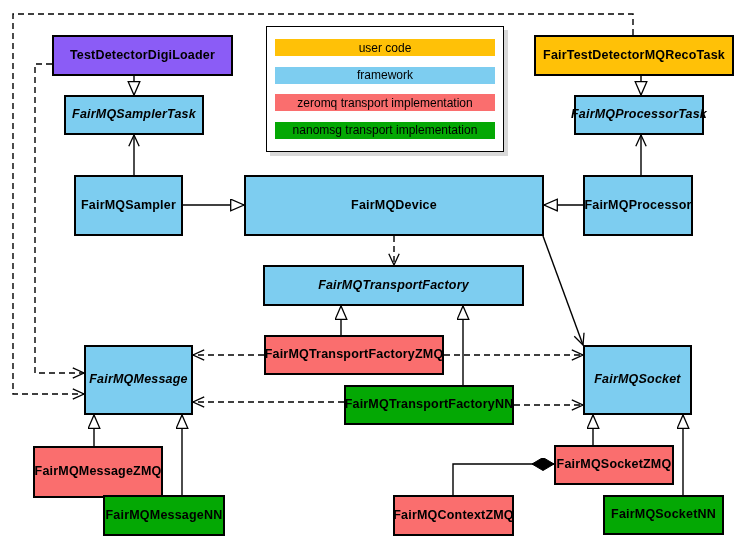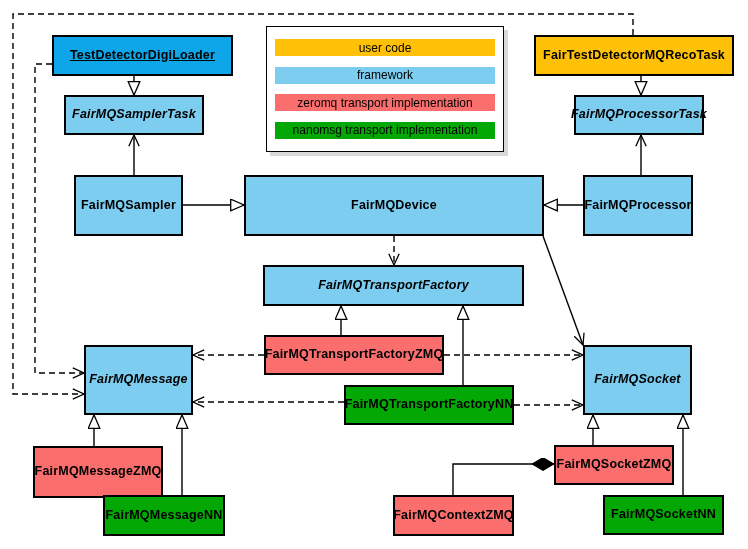--- a/index.html
+++ b/index.html
@@ -62,21 +62,21 @@
       <path d="M444,355 L583,355" class="edge dependency"></path>
       <path d="M514,405 L583,405" class="edge dependency"></path>
       <path d="M94,446 L94,415" class="edge inheritance"></path>
       <path d="M182,495 L182,415" class="edge inheritance"></path>
       <path d="M593,445 L593,415" class="edge inheritance"></path>
       <path d="M683,495 L683,415" class="edge inheritance"></path>
       <path d="M453,495 L453,464 L554,464" class="edge composition"></path>
     </svg>
 
   <div>
-      <div class="node" style="left: 52px; top: 35px; width: 181px; height: 41px; background: #0ea5e9; text-decoration: underline;">TestDetectorDigiLoader</div>
+      <div class="node" style="left: 52px; top: 35px; width: 181px; height: 41px; background: #8b5cf6;">TestDetectorDigiLoader</div>
       <div class="node" style="left: 534px; top: 35px; width: 200px; height: 41px; background: rgb(255, 193, 7);">FairTestDetectorMQRecoTask</div>
       <div class="node italic" style="left: 64px; top: 95px; width: 140px; height: 40px; background: rgb(125, 205, 240);">FairMQSamplerTask</div>
       <div class="node italic" style="left: 574px; top: 95px; width: 130px; height: 40px; background: rgb(125, 205, 240);">FairMQProcessorTask</div>
       <div class="node" style="left: 74px; top: 175px; width: 109px; height: 61px; background: rgb(125, 205, 240);">FairMQSampler</div>
       <div class="node" style="left: 244px; top: 175px; width: 300px; height: 61px; background: rgb(125, 205, 240);">FairMQDevice</div>
       <div class="node" style="left: 583px; top: 175px; width: 110px; height: 61px; background: rgb(125, 205, 240);">FairMQProcessor</div>
       <div class="node italic" style="left: 263px; top: 265px; width: 261px; height: 41px; background: rgb(125, 205, 240); text-align: right;">FairMQTransportFactory</div>
       <div class="node" style="left: 264px; top: 335px; width: 180px; height: 40px; background: rgb(250, 110, 110);">FairMQTransportFactoryZMQ</div>
       <div class="node" style="left: 344px; top: 385px; width: 170px; height: 40px; background: rgb(4, 168, 4);">FairMQTransportFactoryNN</div>
       <div class="node italic" style="left: 84px; top: 345px; width: 109px; height: 70px; background: rgb(125, 205, 240);">FairMQMessage</div>

